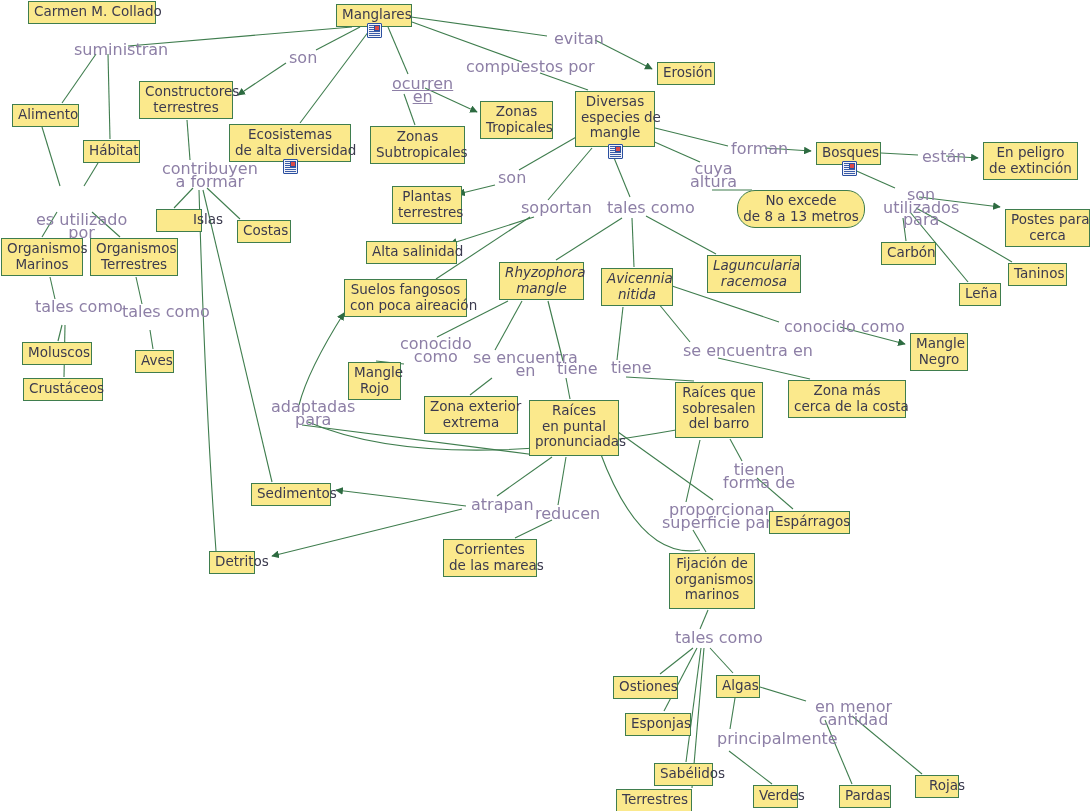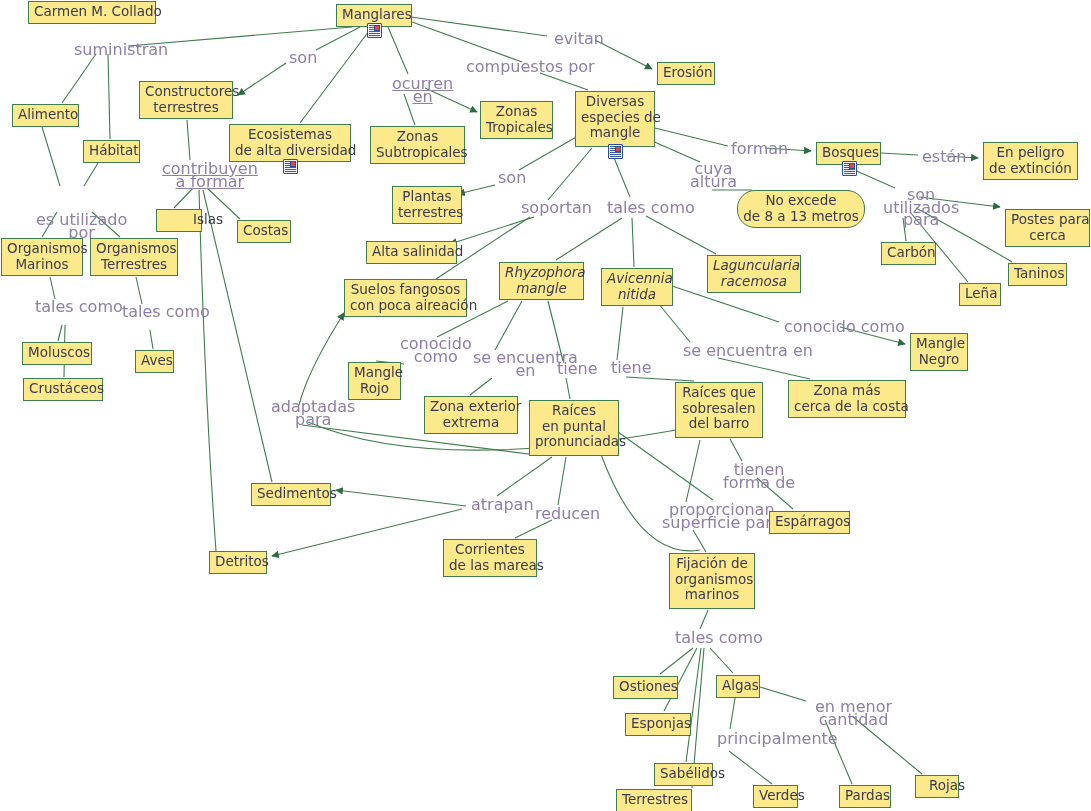--- a/index.html
+++ b/index.html
@@ -241,21 +241,21 @@
 cerca de la costa</div>
       <div class="node" style="left: 424px; top: 396px; width: 94px; min-height: 38px;">Zona exterior
 extrema</div>
       <div class="node" style="left: 529px; top: 400px; width: 90px; min-height: 56px;">Raíces
 en puntal
 pronunciadas</div>
       <div class="node" style="left: 251px; top: 483px; width: 80px; min-height: 22px;">Sedimentos</div>
       <div class="node" style="left: 769px; top: 511px; width: 81px; min-height: 22px;">Espárragos</div>
       <div class="node" style="left: 443px; top: 539px; width: 94px; min-height: 38px;">Corrientes
 de las mareas</div>
-      <div class="node" style="left: 209px; top: 551px; width: 58px; min-height: 22px;">Detritos</div>
+      <div class="node" style="left: 209px; top: 551px; width: 46px; min-height: 22px;">Detritos</div>
       <div class="node" style="left: 669px; top: 553px; width: 86px; min-height: 56px;">Fijación de
 organismos
 marinos</div>
       <div class="node" style="left: 613px; top: 676px; width: 65px; min-height: 22px;">Ostiones</div>
       <div class="node" style="left: 716px; top: 675px; width: 44px; min-height: 22px;">Algas</div>
       <div class="node" style="left: 625px; top: 713px; width: 66px; min-height: 22px;">Esponjas</div>
       <div class="node" style="left: 654px; top: 763px; width: 59px; min-height: 22px;">Sabélidos</div>
       <div class="node" style="left: 753px; top: 785px; width: 45px; min-height: 22px;">Verdes</div>
       <div class="node" style="left: 839px; top: 785px; width: 52px; min-height: 22px;">Pardas</div>
       <div class="node" style="left: 915px; top: 775px; width: 44px; min-height: 22px; padding-left: 13px;">Rojas</div>
@@ -263,21 +263,21 @@
     </div>
   <div id="labels-host">
       <div class="lbl" style="left: 74px; top: 44px;">suministran</div>
       <div class="lbl" style="left: 289px; top: 52px;">son</div>
       <div class="lbl" style="left: 554px; top: 33px;">evitan</div>
       <div class="lbl" style="left: 466px; top: 61px;">compuestos por</div>
       <div class="lbl" style="left: 392px; top: 78px; text-decoration: underline;">ocurren
 en</div>
       <div class="lbl" style="left: 731px; top: 143px;">forman</div>
       <div class="lbl" style="left: 922px; top: 151px;">están</div>
-      <div class="lbl" style="left: 162px; top: 163px; text-decoration: underline;">contribuyen
+      <div class="lbl" style="left: 162px; top: 163px;">contribuyen
 a formar</div>
       <div class="lbl" style="left: 690px; top: 163px;">cuya
 altura</div>
       <div class="lbl" style="left: 498px; top: 172px;">son</div>
       <div class="lbl" style="left: 36px; top: 188px; margin-top: 26px;">es utilizado
 por</div>
       <div class="lbl" style="left: 883px; top: 189px;">son
 utilizados
 para</div>
       <div class="lbl" style="left: 521px; top: 202px;">soportan</div>

